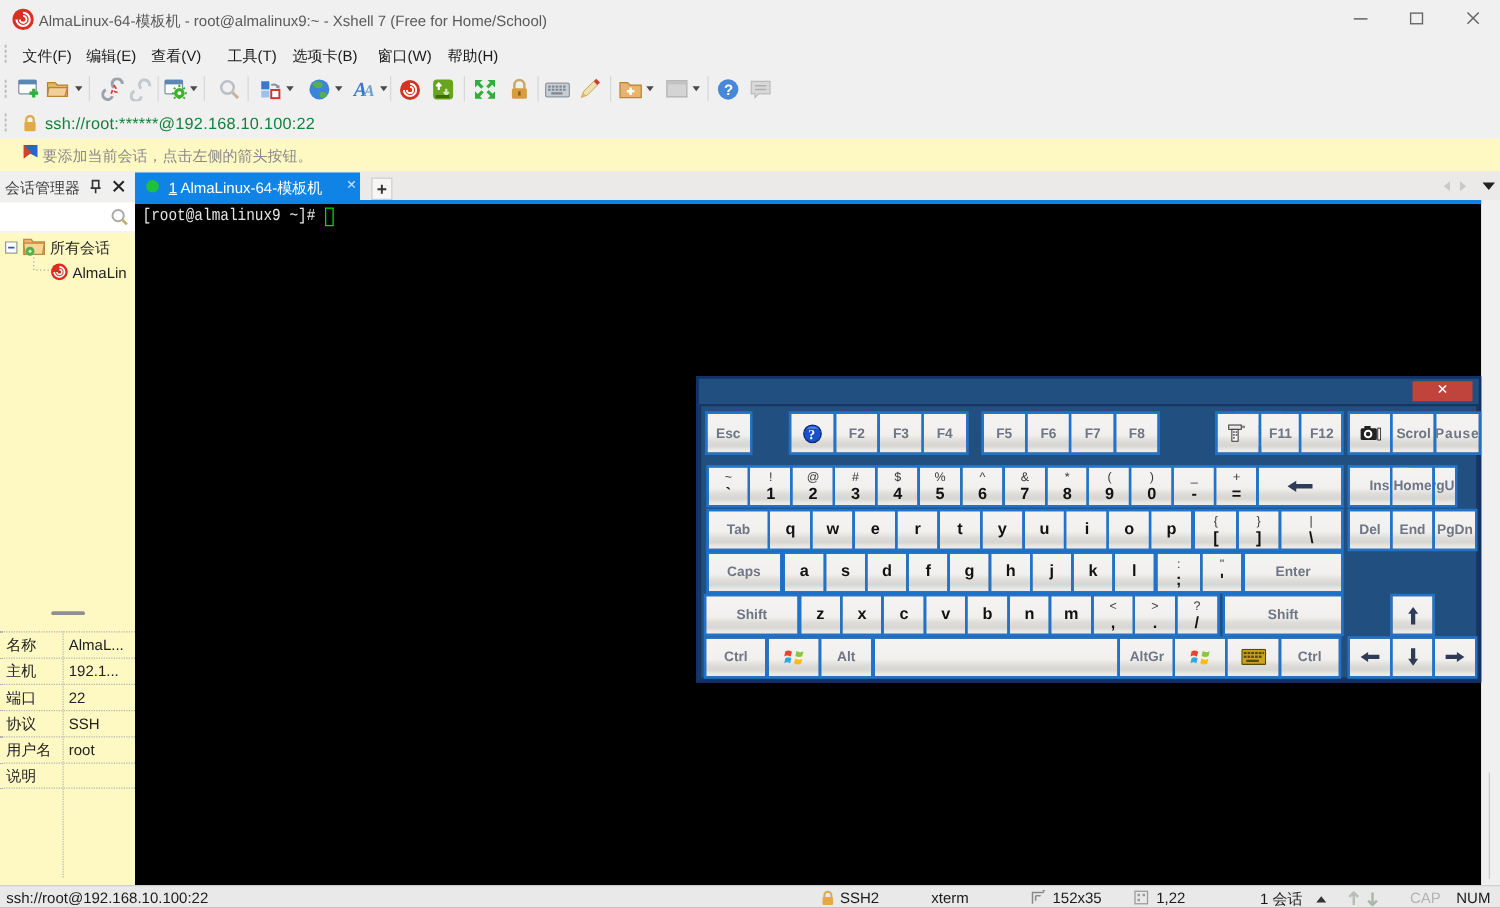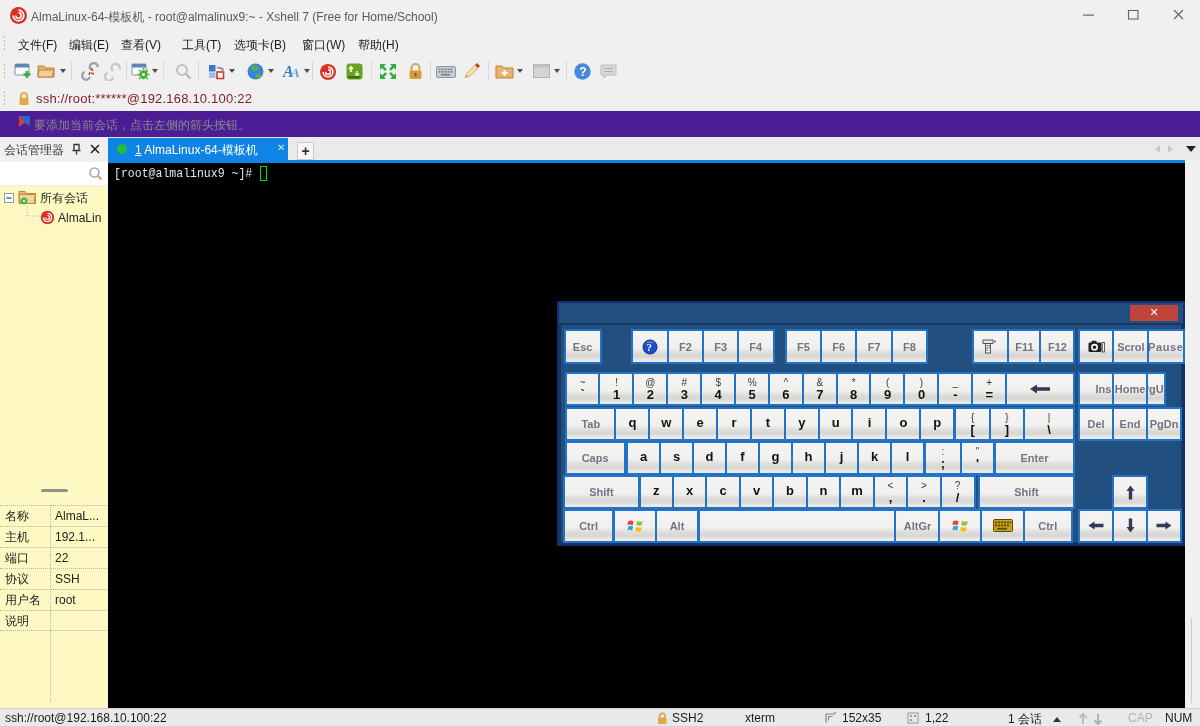--- a/index.html
+++ b/index.html
@@ -5,21 +5,21 @@
 html,body{width:1200px;height:726px;overflow:hidden;font-family:"Liberation Sans",sans-serif;background:#f0f0f0;position:relative}
 .abs{position:absolute}
 
 #titlebar{position:absolute;left:0;top:0;width:1200px;height:30px;background:#f0f0f0}
 #title{position:absolute;left:31px;top:9px;font-size:12px;color:#595959;white-space:nowrap}
 .winbtn{position:absolute;top:0;width:45px;height:30px;color:#555}
 #menubar{position:absolute;left:0;top:30px;width:1200px;height:26px;background:#f0f0f0;font-size:12px;color:#1a1a1a}
 #menubar span{position:absolute;top:7px}
 #toolbar{position:absolute;left:0;top:56px;width:1200px;height:30px;background:#f0f0f0}
 #addrbar{position:absolute;left:0;top:86px;width:1200px;height:25px;background:#f0f0f0}
-#infobar{position:absolute;left:0;top:111px;width:1200px;height:26px;background:#4c1d95}
+#infobar{position:absolute;left:0;top:111px;width:1200px;height:26px;background:#fef9c3}
 .grip{position:absolute;left:3px;width:3px;background-image:radial-gradient(circle,#b8b8b8 35%,transparent 40%);background-size:3px 4px}
 
 #panel{position:absolute;left:0;top:137px;width:108px;height:571px;background:#fef9c3}
 #phead{position:absolute;left:0;top:0;width:108px;height:25px;background:#f0f0f0;font-size:12px;color:#3c3c3c}
 #ptree{font-size:12px;color:#222}
 #ptable{position:absolute;left:0;top:368px;width:108px;font-size:12px;color:#222}
 .prow{position:absolute;left:0;width:108px;height:21px;border-top:1px dotted #b5b5b5;line-height:21px}
 .prow b{position:absolute;left:5px;font-weight:normal}
 .prow i{position:absolute;left:55px;font-style:normal}
 
@@ -223,21 +223,21 @@
       <path d="M2,3 h15 v10 h-9 l-3,3 v-3 h-3 z" fill="#d8d8d8" stroke="#bcbcbc"></path>
       <path d="M5,6.5 h9 M5,9.5 h9" stroke="#b0b0b0" stroke-width="1.2"></path>
     </svg>
 </div>
 <div id="addrbar">
  <div class="grip" style="top:4px;height:16px"></div>
  <svg class="abs" style="left:17px;top:5px" width="14" height="15">
       <path d="M4,7 v-2.2 a3,3 0 0,1 6,0 V7" fill="none" stroke="#dba94e" stroke-width="1.8"></path>
       <rect x="2.5" y="6.5" width="9" height="7.5" rx="1" fill="#e2aa47"></rect>
     </svg>
- <div class="abs" style="left:36px;top:5px;font-size:13px;color:#7f1d1d;letter-spacing:0.2px">ssh://root:******@192.168.10.100:22</div>
+ <div class="abs" style="left:36px;top:5px;font-size:13px;color:#15803d;letter-spacing:0.2px">ssh://root:******@192.168.10.100:22</div>
 </div>
 <div id="infobar">
  <svg class="abs" style="left:17px;top:4px" width="15" height="17">
       <path d="M2,1 h11 v10 l-5.5,-3 L2,11 z" fill="#2a66c8"></path>
       <path d="M2,1 l6,6 -6,5 z" fill="#d8402a"></path>
     </svg>
  <div class="abs" style="left:34px;top:6px;font-size:12px;color:#8a8a8a">要添加当前会话，点击左侧的箭头按钮。</div>
 </div>
 <div id="panel">
  <div id="phead">

